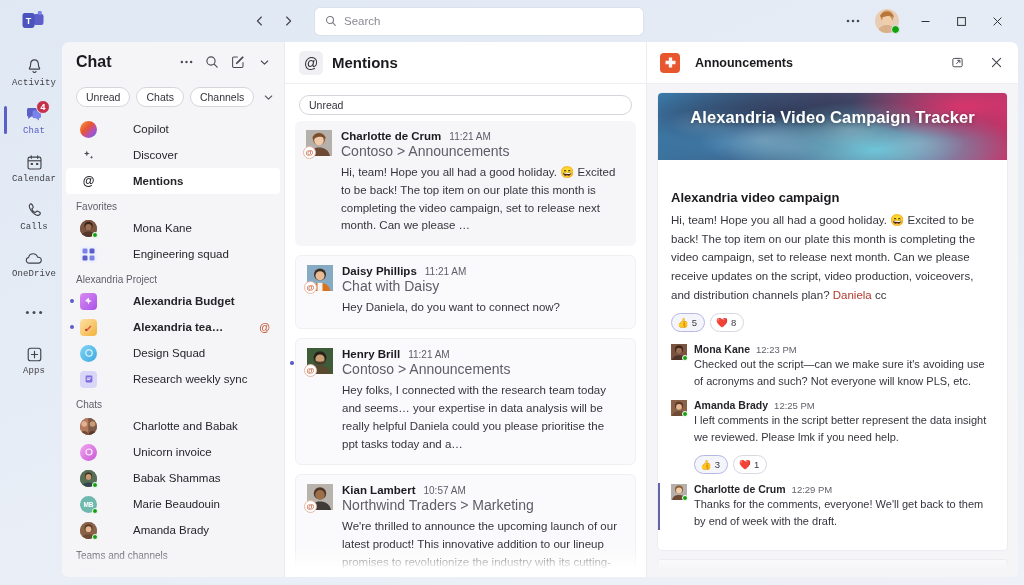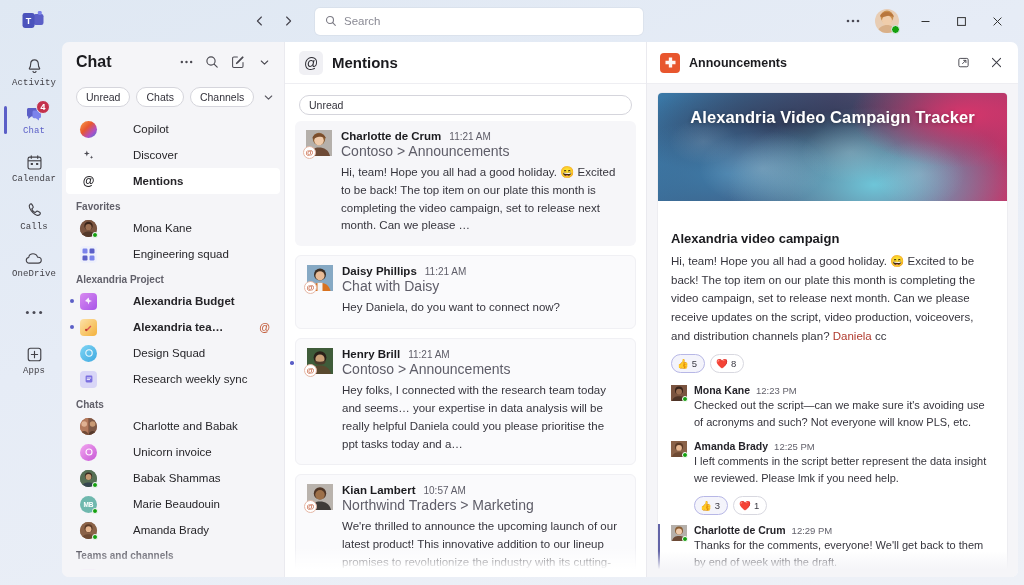--- a/index.html
+++ b/index.html
@@ -118,21 +118,21 @@
   }
   .row.tall { height: 26px; gap: 36px; }
   .row.sel { background: #ffffff; font-weight: 700; }
   .row.bold { font-weight: 700; }
   .row .txt { overflow: hidden; white-space: nowrap; text-overflow: ellipsis; flex: 1; }
   .unread-dot {
     position: absolute; left: 4px; top: 50%; transform: translateY(-50%);
     width: 4px; height: 4px; border-radius: 50%; background: #5b5fc7;
   }
   .grouphdr {
-    font-size: 10px; color: #61606a; padding: 7px 14px 3px 14px; font-weight: 700;
+    font-size: 10px; color: #61606a; padding: 7px 14px 3px 14px; font-weight: 400;
   }
   .av { width: 17px; height: 17px; border-radius: 50%; position: relative; flex: none; overflow: visible; }
   .av .inner { width: 17px; height: 17px; border-radius: 50%; overflow: hidden; display:flex;align-items:center;justify-content:center;
     font-size: 7px; font-weight: 700; color:#fff; }
   .av.sq .inner { border-radius: 4px; }
   .av .dot {
     position: absolute; right: -1px; bottom: -1px; width: 6px; height: 6px;
     border-radius: 50%; background: #13a10e; border: 1.4px solid #f5f5f8;
   }
   .mention-badge { color: #c4603f; font-size: 11px; margin-left: auto; }
@@ -180,35 +180,35 @@
   .m-path { font-size: 14px; color: #5e5d68; margin-top: 1px; }
   .m-text { font-size: 11.5px; color: #36353d; line-height: 1.55; margin-top: 5px; }
 
   
   .anncol {
     width: 372px; min-width: 372px; background: #fff;
     border-radius: 0 7px 7px 0; display: flex; flex-direction: column;
     overflow: hidden; border-left: 1px solid #eaeaef;
   }
   .anncol-head {
-    height: 42px; display: flex; align-items: center; gap: 9px;
+    height: 42px; display: flex; align-items: center; gap: 15px;
     padding: 0 10px 0 13px; border-bottom: 1px solid #eeeef2;
   }
   .ann-icon {
     width: 20px; height: 20px; border-radius: 4px; background: #e8562e;
     display: flex; align-items: center; justify-content: center;
   }
   .anncol-head h2 { font-size: 12.5px; font-weight: 700; color: #1b1b1f; flex: 1; }
   .ann-scroll { flex: 1; overflow: hidden; background: #f5f5f8; padding: 8px 10px 0 10px; position: relative; }
   .post {
     background: #fff; border: 1px solid #ededf1; border-radius: 5px;
     overflow: hidden; margin-bottom: 8px;
   }
   .banner {
-    height: 108px; position: relative;
+    height: 67px; position: relative;
     background:
       radial-gradient(ellipse 60% 90% at 88% 20%, #d9356b 0%, rgba(217,53,107,0) 55%),
       radial-gradient(ellipse 70% 120% at 62% 85%, #6ec5d8 0%, rgba(110,197,216,0) 60%),
       radial-gradient(ellipse 50% 80% at 20% 75%, #3e7ba8 0%, rgba(62,123,168,0) 65%),
       radial-gradient(ellipse 80% 70% at 45% 35%, #2f3a57 0%, rgba(47,58,87,0) 70%),
       linear-gradient(115deg,#3a79a8 0%,#3c5f86 22%,#4a4a6e 45%,#58506f 62%,#8e3f6e 82%,#c72f64 100%);
     display: flex; align-items: flex-start; justify-content: center; padding-top: 15px;
   }
   .banner::after {
     content:""; position:absolute; inset:0;

